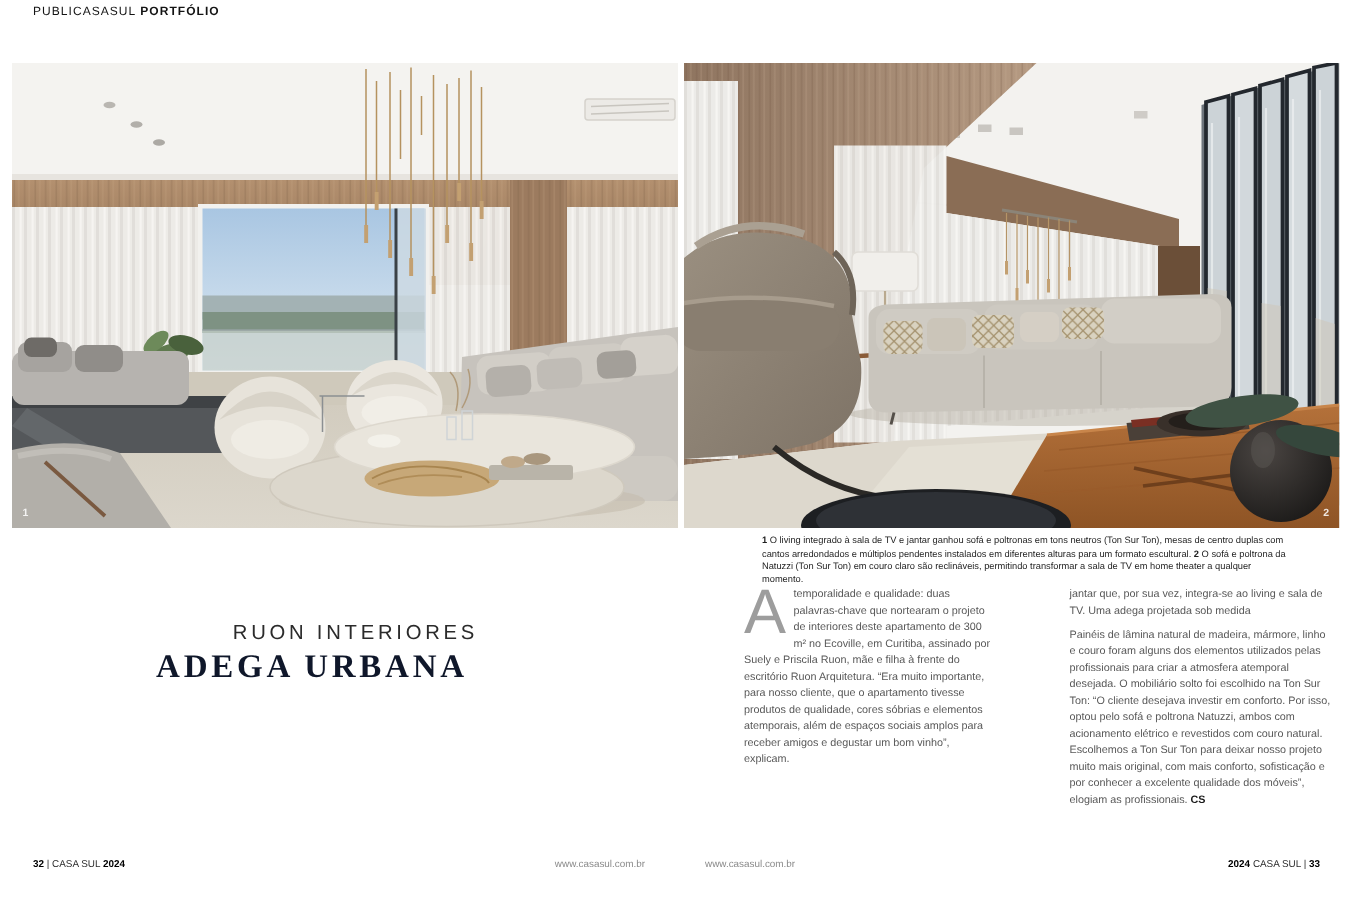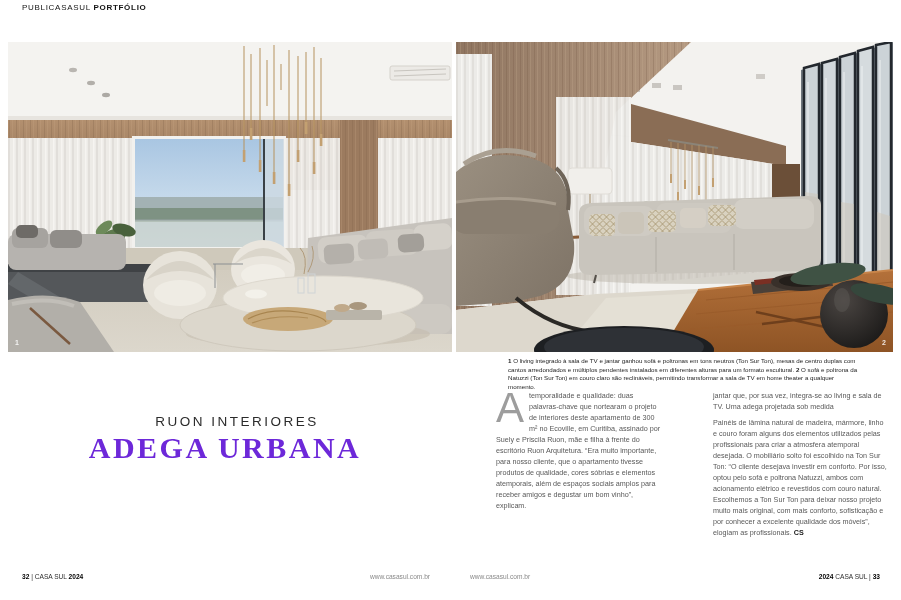--- a/index.html
+++ b/index.html
@@ -27,23 +27,23 @@
     position:absolute; left:508px; top:357px; width:352px;
     font-size:6.2px; line-height:1.4; color:#1e1e1e;
   }
   .caption b { font-weight:bold; }
   
   .kicker {
     position:absolute; left:87px; top:414px; width:300px; text-align:center;
     font-size:13.5px; letter-spacing:2.5px; color:#2b2b2b; font-weight:400;
   }
   .title {
-    position:absolute; left:45px; top:431px; width:360px; text-align:center;
+    position:absolute; left:28px; top:431px; width:360px; text-align:center;
     font-family:"Liberation Serif", serif; font-weight:bold;
-    font-size:30px; letter-spacing:2.5px; color:#6d28d9;
+    font-size:22px; letter-spacing:2.5px; color:#0f172a;
   }
   .subtitle {
     position:absolute; left:88px; top:469px; width:274px; text-align:center;
     font-family:"Liberation Serif", serif; font-weight:bold;
     font-size:9px; line-height:1.45; color:#181818;
   }
   
   .col { position:absolute; top:390px; font-size:7.2px; line-height:1.53; color:#585858; }
   .col1 { left:496px; width:168px; }
   .col2 { left:685px; width:176px;margin-left:28px; }

